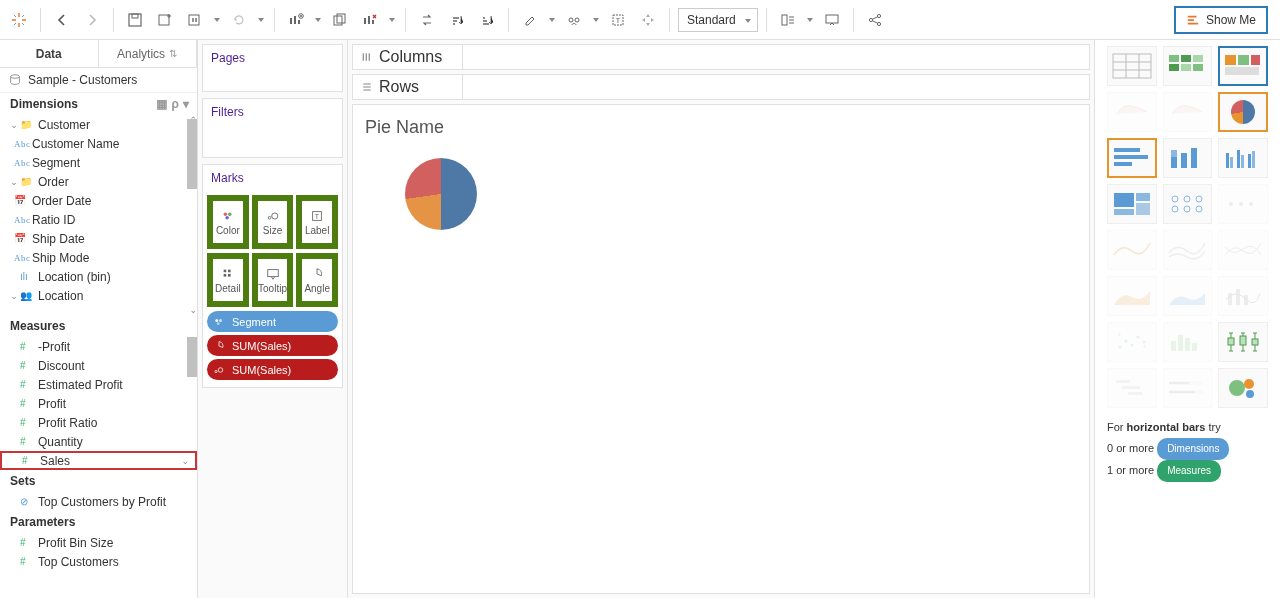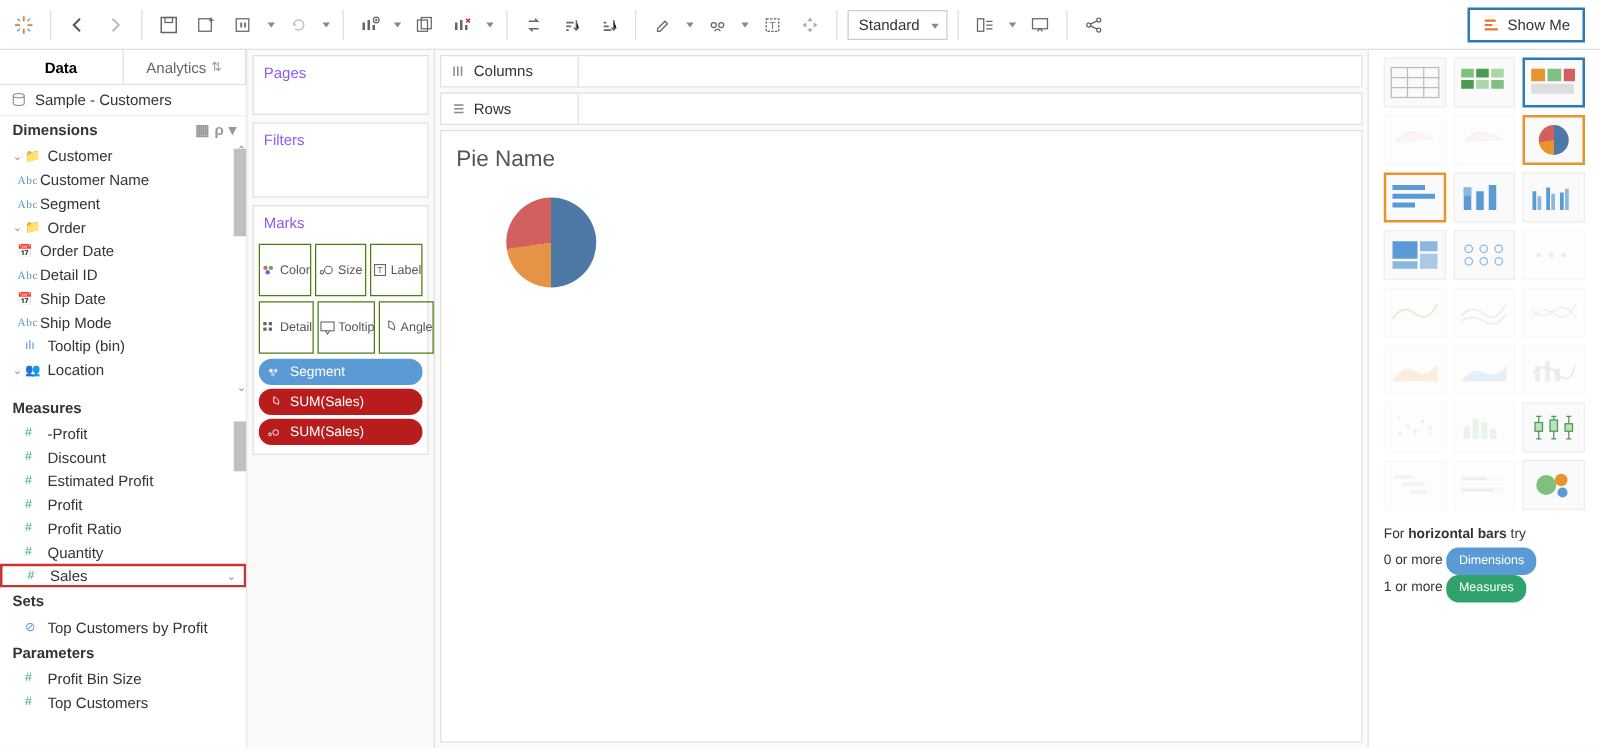--- a/index.html
+++ b/index.html
@@ -11,54 +11,54 @@
   .tbtn.narrow { width: 10px; }
   .caret { width: 0; height: 0; border-left: 3px solid transparent; border-right: 3px solid transparent; border-top: 4px solid #888; }
   .select-std { height: 24px; border: 1px solid #ccc; padding: 0 20px 0 8px; font-size: 12px; display:flex; align-items:center; position:relative; min-width:80px; }
   .select-std .caret { position:absolute; right:6px; top:10px; }
   .showme-btn { display:flex; align-items:center; gap:6px; height:28px; padding:0 10px; border:2px solid #2c7bb6; color:#333; font-size:12px; cursor:pointer; margin-left:auto; margin-right:6px; }
   .showme-btn svg { width:14px; height:14px; }
   .main { display:flex; height: calc(100% - 40px); }
   .col-data { width: 198px; border-right:1px solid #e0e0e0; display:flex; flex-direction:column; overflow:hidden; }
   .data-tabs { display:flex; height:28px; border-bottom:1px solid #e0e0e0; }
   .data-tab { flex:1; display:flex; align-items:center; justify-content:center; font-size:12px; color:#666; border-right:1px solid #e0e0e0; cursor:pointer; }
-  .data-tab.active { font-weight:bold; color:#000000; background:#fff; }
+  .data-tab.active { font-weight:bold; color:#404040; background:#fff; }
   .data-tab:last-child .sort-icon { font-size:10px; margin-left:4px; color:#999; }
   .ds-row { display:flex; align-items:center; padding:5px 8px; gap:6px; border-bottom:1px solid #f0f0f0; }
   .ds-row svg { width:14px; height:14px; }
   .section-header { display:flex; align-items:center; justify-content:space-between; padding:4px 8px 4px 10px; font-weight:bold; font-size:12px; }
   .section-header .tools { display:flex; gap:4px; color:#999; }
   .tree { overflow:auto; position:relative; }
   .scroll-thumb { position:absolute; right:0; width:10px; background:#c0c0c0; }
   .tree-item { display:flex; align-items:center; padding:2px 0 2px 8px; height:19px; cursor:pointer; }
   .indent-1 { padding-left:20px; }
   .indent-2 { padding-left:14px; }
   .ti-icon { width:18px; display:flex; align-items:center; color:#5a9bd5; font-size:10px; }
   .ti-icon.teal { color:#3cb371; }
   .abc { font-family: Georgia, serif; font-size:9px; letter-spacing:0.5px; }
   .hash::before { content:"#"; }
   .expand { width:12px; color:#888; font-size:9px; display:flex; align-items:center; justify-content:center;}
   .ti-label { flex:1; font-size:12px; white-space:nowrap; overflow:hidden; text-overflow:ellipsis;}
   .highlight-red { border:2px solid #c93434; }
   .col-shelves { width:150px; border-right:1px solid #e0e0e0; padding:4px; display:flex; flex-direction:column; gap:6px; background:#fafafa; }
   .shelf-card { border:1px solid #e0e0e0; background:#fff; }
-  .shelf-card .shelf-title { padding:6px 8px; font-size:12px; color:#8b5cf6; }
+  .shelf-card .shelf-title { padding:6px 8px; font-size:12px; color:#4c1d95; }
   .marks-body { padding:4px; }
   .mark-type { border:1px solid #ccc; height:24px; display:flex; align-items:center; padding:0 6px; gap:6px; position:relative; margin-bottom:4px; }
   .mark-type .caret { position:absolute; right:6px; top:10px; }
   .mark-btn-row { display:flex; gap:3px; margin-bottom:4px; }
-  .mark-btn { flex:1; border:1px solid #4d7c0f; height:42px; display:flex; flex-direction:row; align-items:center; justify-content:center; gap:2px; font-size:10px; color:#555; cursor:pointer; }
+  .mark-btn { flex:1; border:6px solid #4d7c0f; height:54px; display:flex; flex-direction:column; align-items:center; justify-content:center; gap:2px; font-size:10px; color:#555; cursor:pointer; }
   .mark-btn svg { width:14px; height:14px; }
   .pill { display:flex; align-items:center; gap:5px; border-radius:11px; height:21px; padding:0 10px 0 4px; margin:3px 0; color:#fff; font-size:11px; }
   .pill.blue { background:#5a9bd5; }
   .pill.green { background:#b91c1c; }
   .pill-icon { width:16px; height:16px; display:flex; align-items:center; justify-content:center; }
   .col-canvas { flex:1; display:flex; flex-direction:column; background:#fafafa; padding:4px; gap:4px; }
   .rc-shelf { display:flex; align-items:center; height:26px; background:#fff; border:1px solid #e0e0e0; }
-  .rc-label { width:110px; display:flex; align-items:center; gap:6px; padding:0 8px; border-right:1px solid #e0e0e0; height:100%; font-size:12px; }
+  .rc-label { width:110px; display:flex; align-items:center; gap:6px; padding:0 8px; border-right:1px solid #e0e0e0; height:100%; font-size:16px; }
   .rc-label svg { width:12px; height:12px; color:#888; }
   .viz-area { flex:1; background:#fff; border:1px solid #e0e0e0; padding:12px; position:relative; }
   .viz-title { font-size:18px; color:#555; margin-bottom:20px; }
   .pie { width:72px; height:72px; border-radius:50%; margin-left:40px; background: conic-gradient(#4e79a7 0deg 180deg, #e49444 180deg 262deg, #d1605e 262deg 360deg); }
   .col-showme { width:186px; border-left:1px solid #e0e0e0; padding:6px 12px 10px; background:#fff; display:flex; flex-direction:column; }
   .sm-grid { display:grid; grid-template-columns: repeat(3, 1fr); gap:6px; }
   .sm-cell { height:40px; border:1px solid #eee; display:flex; align-items:center; justify-content:center; background:#fafafa; position:relative; cursor:pointer;}
   .sm-cell.sel-blue { border:2px solid #2c7bb6; }
   .sm-cell.sel-orange { border:2px solid #e8942e; }
   .sm-cell.faded { opacity:0.35; }
@@ -281,33 +281,33 @@
           <span class="expand">⌄</span>
           <span class="ti-icon">📁</span>
           <span class="ti-label">Order</span>
         </div>
       <div class="tree-item indent-2">
           <span class="ti-icon">📅</span>
           <span class="ti-label">Order Date</span>
         </div>
       <div class="tree-item indent-2">
           <span class="ti-icon abc">Abc</span>
-          <span class="ti-label">Detail ID</span>
+          <span class="ti-label">Ratio ID</span>
         </div>
       <div class="tree-item indent-2">
           <span class="ti-icon">📅</span>
           <span class="ti-label">Ship Date</span>
         </div>
       <div class="tree-item indent-2">
           <span class="ti-icon abc">Abc</span>
           <span class="ti-label">Ship Mode</span>
         </div>
       <div class="tree-item indent-1">
           <span class="ti-icon" style="color:#5a9bd5">ılı</span>
-          <span class="ti-label">Tooltip (bin)</span>
+          <span class="ti-label">Location (bin)</span>
         </div>
       <div class="tree-item indent-0">
           <span class="expand">⌄</span>
           <span class="ti-icon">👥</span>
           <span class="ti-label">Location</span>
         </div>
       <div class="scroll-thumb" style="top:4px;height:70px;"></div>
       <div style="position:absolute; right:0; top:0; color:#888; font-size:9px;">⌃</div>
       <div style="position:absolute; right:0; bottom:0; color:#888; font-size:9px;">⌄</div>
     </div>

